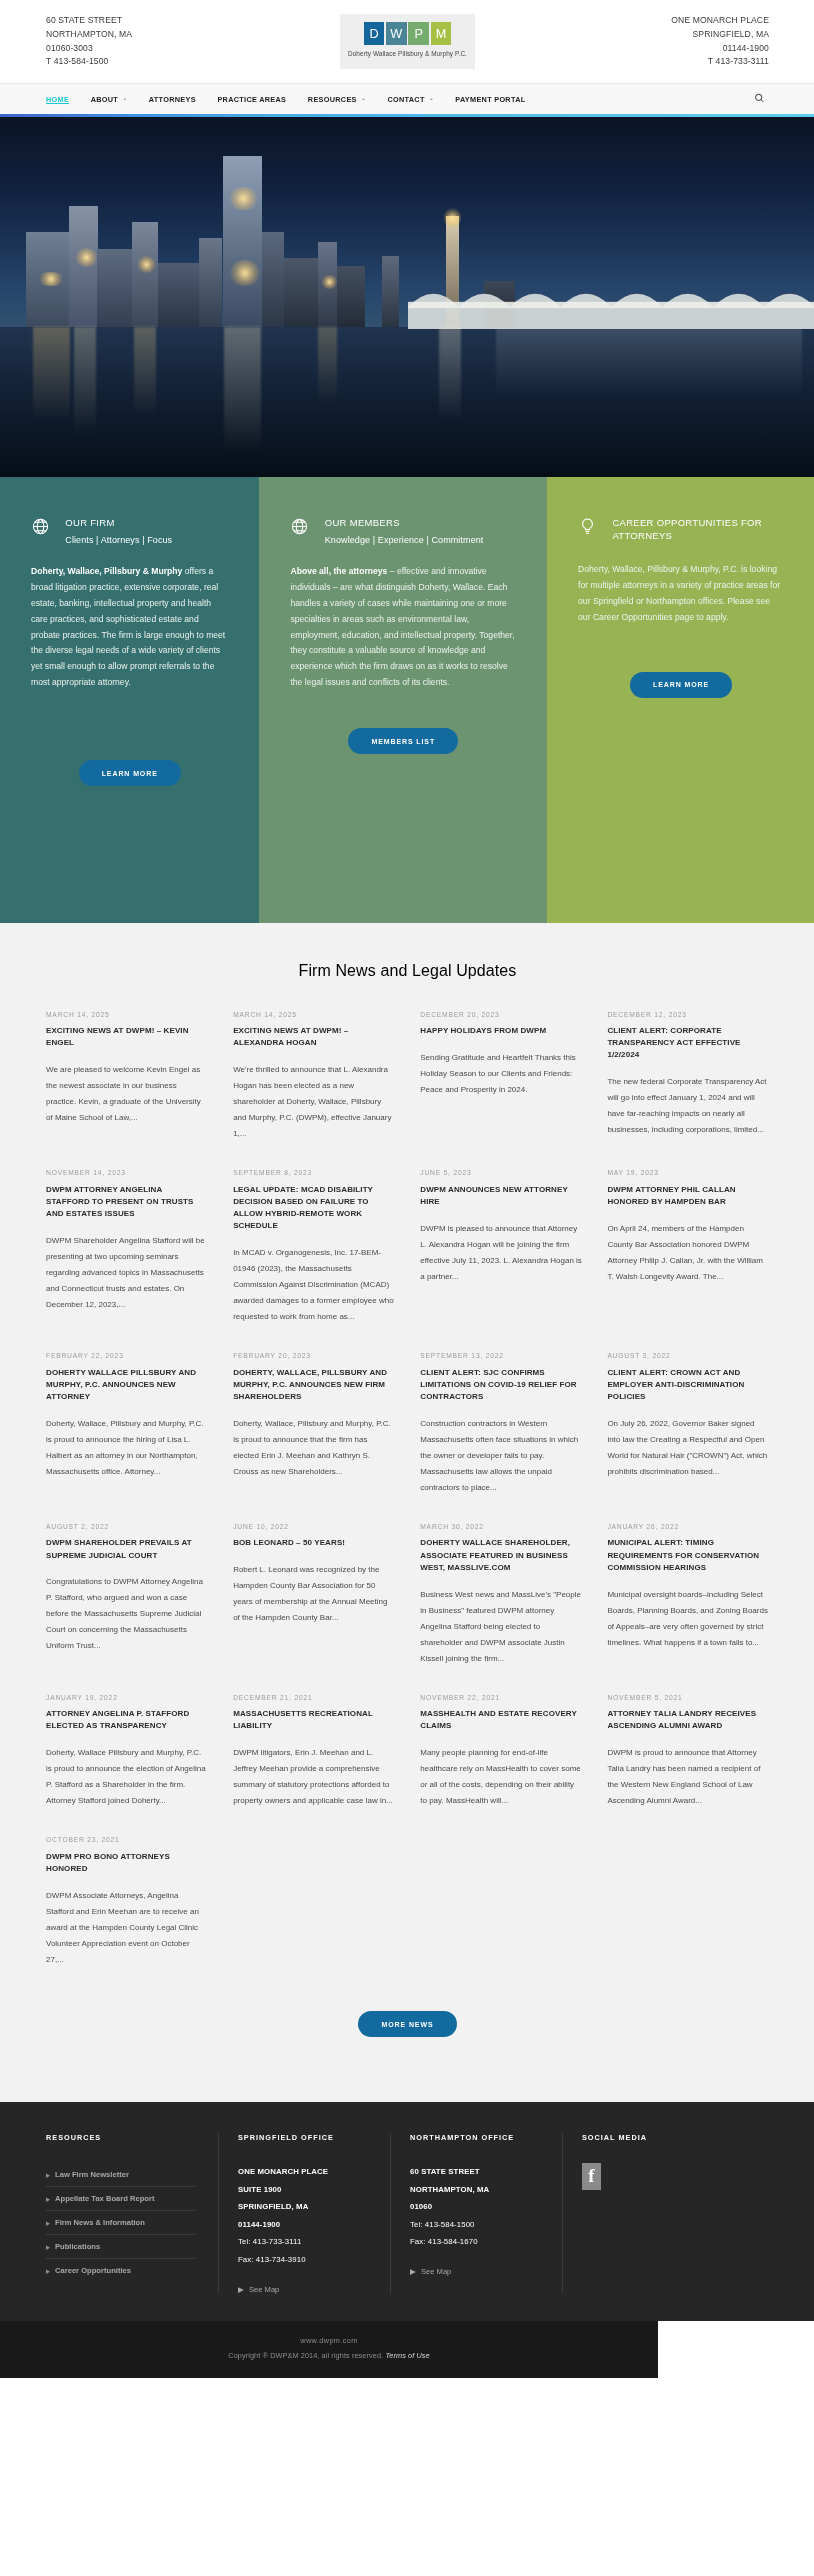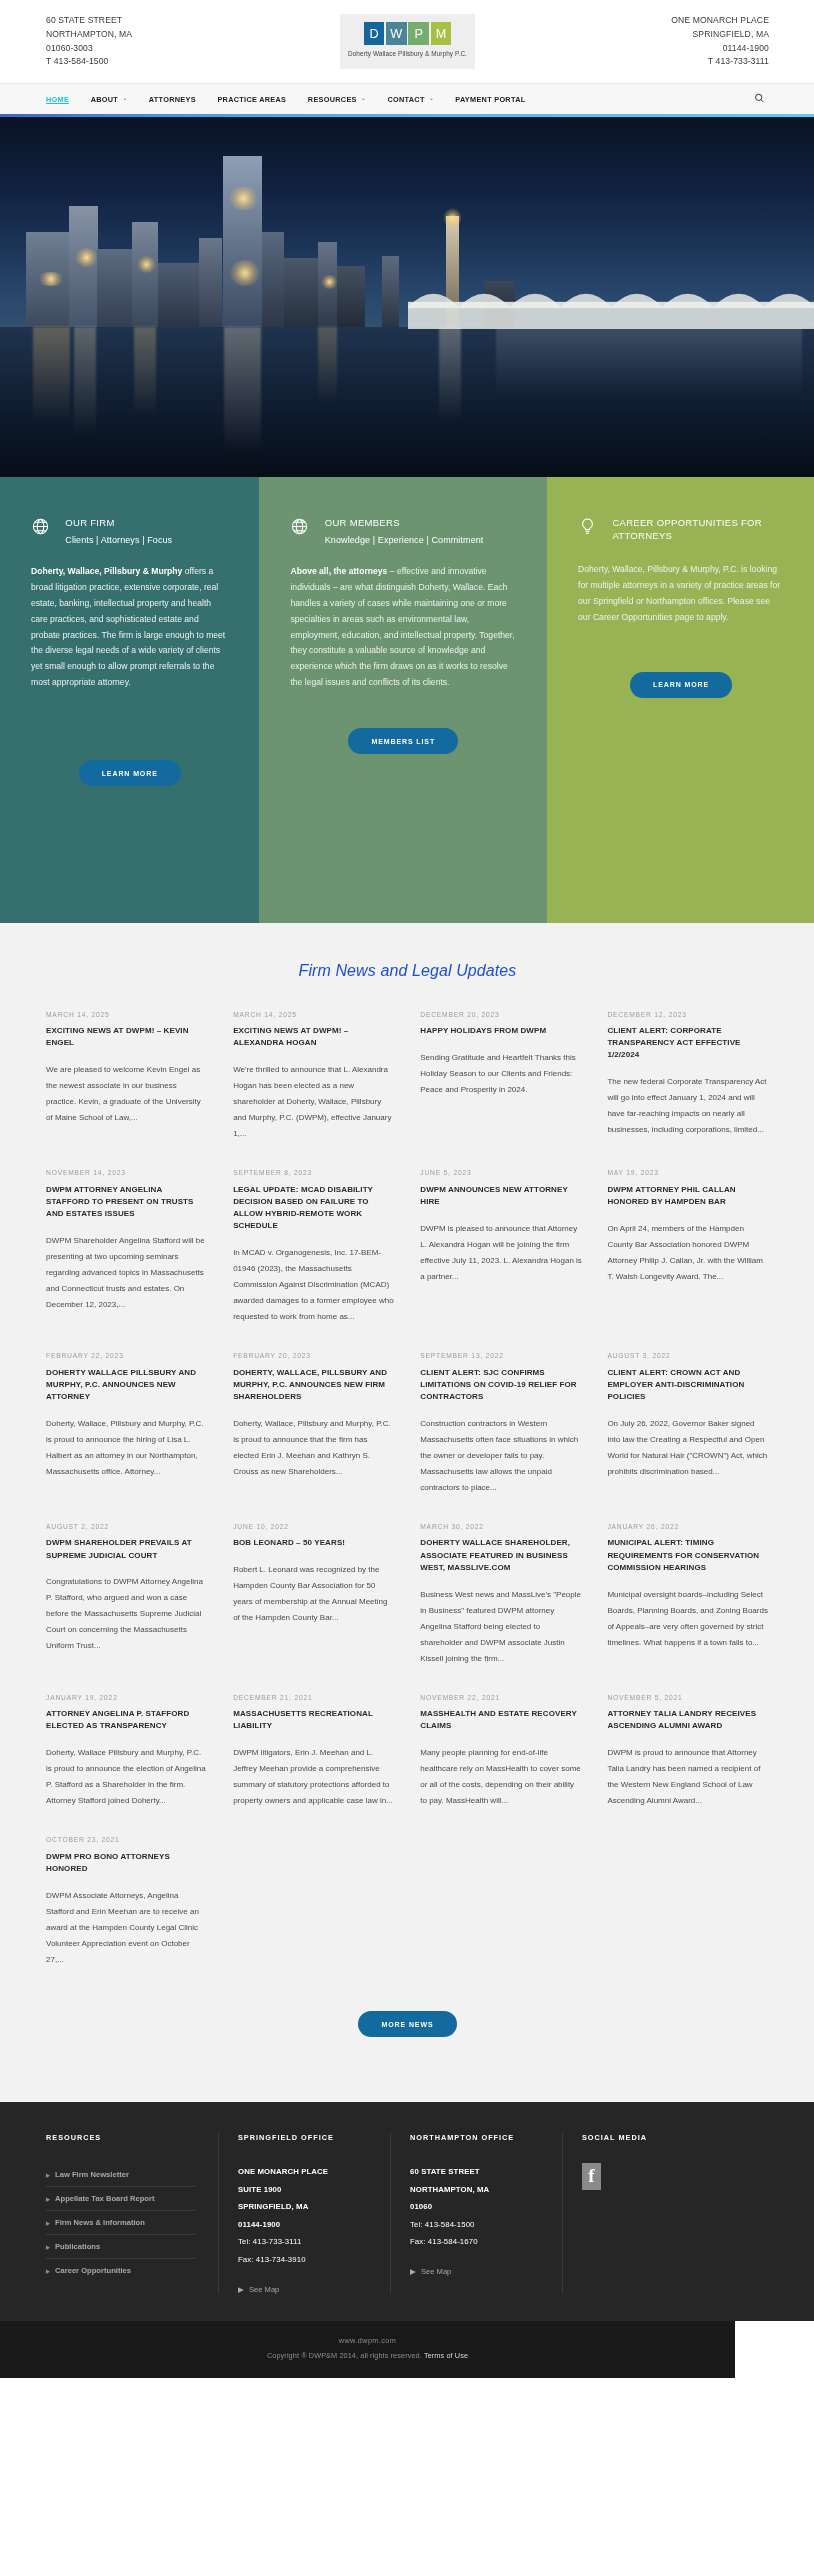--- a/index.html
+++ b/index.html
@@ -181,25 +181,24 @@
 
   
   .news {
     width: 815px;
     background: #f2f2f2;
     padding: 39px 46px 25.5px 46px;
   }
   .news-title {
     text-align: center;
     font-size: 16px;
-    color: #1d4ed8;
+    color: #000000;
     font-weight: 400;
     letter-spacing: 0.1px;
     margin-bottom: 31px;
-    font-style: italic;
   }
   .news-grid {
     display: grid;
     grid-template-columns: repeat(4, 1fr);
     column-gap: 25.5px;
     row-gap: 0;
   }
   .news-item { padding-bottom: 27px; }
   .news-date {
     font-size: 6.7px;
@@ -276,28 +275,28 @@
   }
   .fb span {
     color: #ffffff;
     font-family: "Liberation Serif", serif;
     font-weight: 700;
     font-size: 19px;
     line-height: 1;
     transform: translateY(-0.6px);
   }
   .copybar {
-    width: 735px;
+    width: 658px;
     background: #191919;
     padding: 15.3px 0 18px 0;
     text-align: center;
   }
   .copy-url { font-size: 7.3px; color: #8d8d8d; letter-spacing: 0.4px; margin-bottom: 5.7px; }
   .copy-line { font-size: 7.3px; color: #8d8d8d; letter-spacing: 0.1px; }
-  .copy-line .tou { color: #d8d8d8; cursor: pointer; }
+  .copy-line .tou { color: #d8d8d8; cursor: pointer; font-style: italic; }
 </style>
 </head>
 <body>
 
 <div class="topbar">
   <div class="addr left" style="white-space: pre-line;">60 STATE STREET
 NORTHAMPTON, MA
 01060-3003
 T 413-584-1500</div>
 

